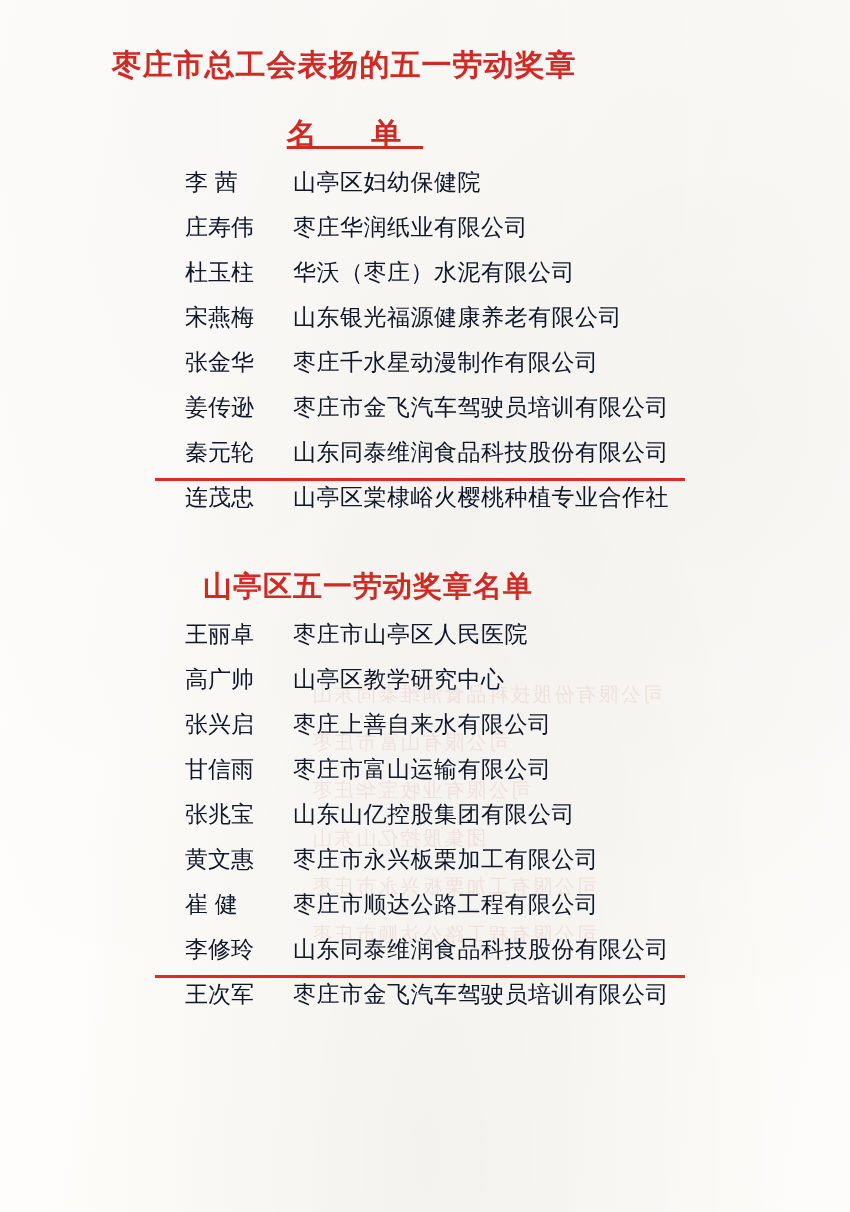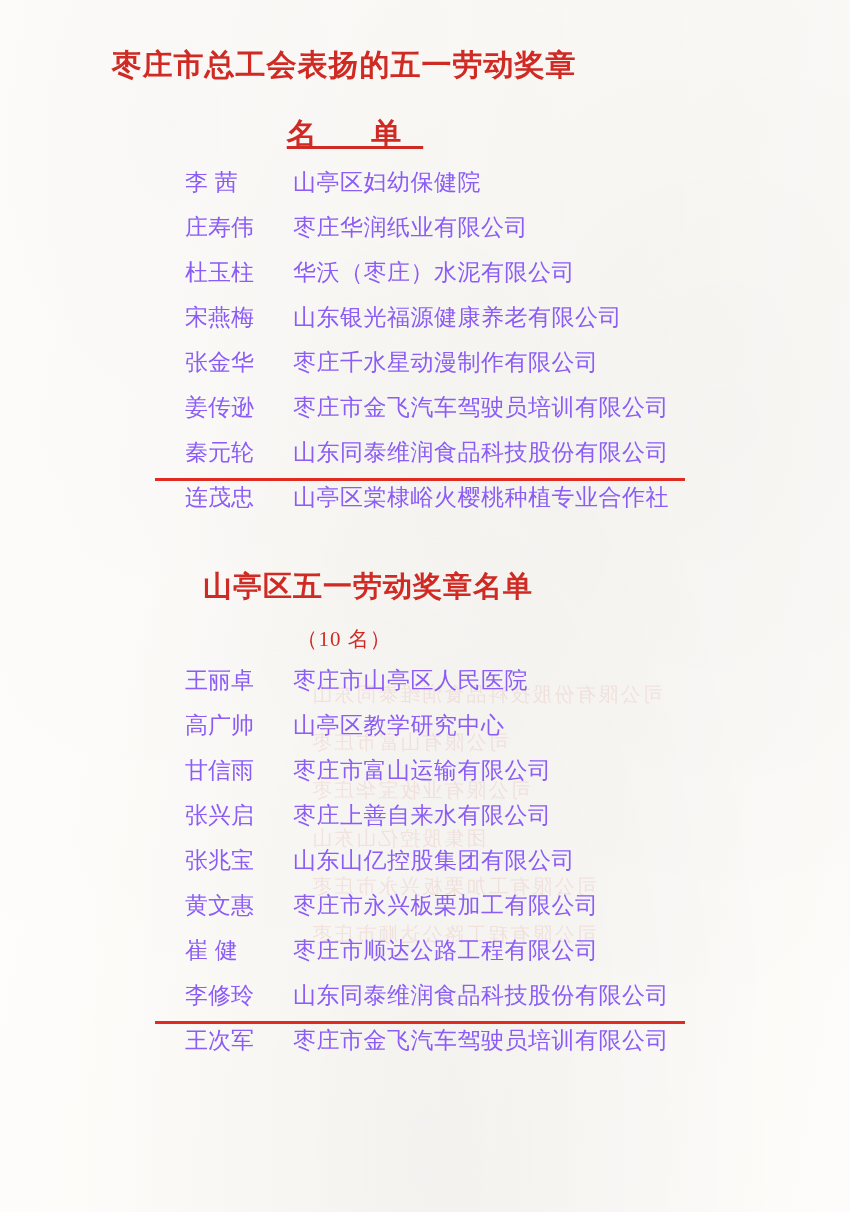--- a/index.html
+++ b/index.html
@@ -92,21 +92,21 @@
     padding: 0;
     list-style: none;
   }
   .entry {
     display: flex;
     align-items: baseline;
     padding-left: 185px;
     height: 45px;
     font-size: 23px;
     letter-spacing: 0.5px;
-    color: #8b5cf6;
+    color: #0f172a;
     position: relative;
   }
   .entry .name {
     width: 100px;
     flex: 0 0 100px;
     display: flex;
     justify-content: space-between;
     white-space: nowrap;
   }
   .entry .name.n2 {
@@ -176,38 +176,37 @@
       <span class="name n2">秦元轮</span>
       <span class="org">山东同泰维润食品科技股份有限公司</span>
     </li>
     <li class="entry">
       <span class="name n2">连茂忠</span>
       <span class="org">山亭区棠棣峪火樱桃种植专业合作社</span>
     </li>
   </ul>
 
   <div class="section-title">山亭区五一劳动奖章名单</div>
-  <div class="section-count">（10 名）</div>
 
   <ul class="list">
     <li class="entry">
       <span class="name n2">王丽卓</span>
       <span class="org">枣庄市山亭区人民医院</span>
     </li>
     <li class="entry">
       <span class="name n2">高广帅</span>
       <span class="org">山亭区教学研究中心</span>
     </li>
     <li class="entry">
+      <span class="name n2">张兴启</span>
+      <span class="org">枣庄上善自来水有限公司</span>
+    </li>
+    <li class="entry">
       <span class="name n2">甘信雨</span>
       <span class="org">枣庄市富山运输有限公司</span>
-    </li>
-    <li class="entry">
-      <span class="name n2">张兴启</span>
-      <span class="org">枣庄上善自来水有限公司</span>
     </li>
     <li class="entry">
       <span class="name n2">张兆宝</span>
       <span class="org">山东山亿控股集团有限公司</span>
     </li>
     <li class="entry">
       <span class="name n2">黄文惠</span>
       <span class="org">枣庄市永兴板栗加工有限公司</span>
     </li>
     <li class="entry">

